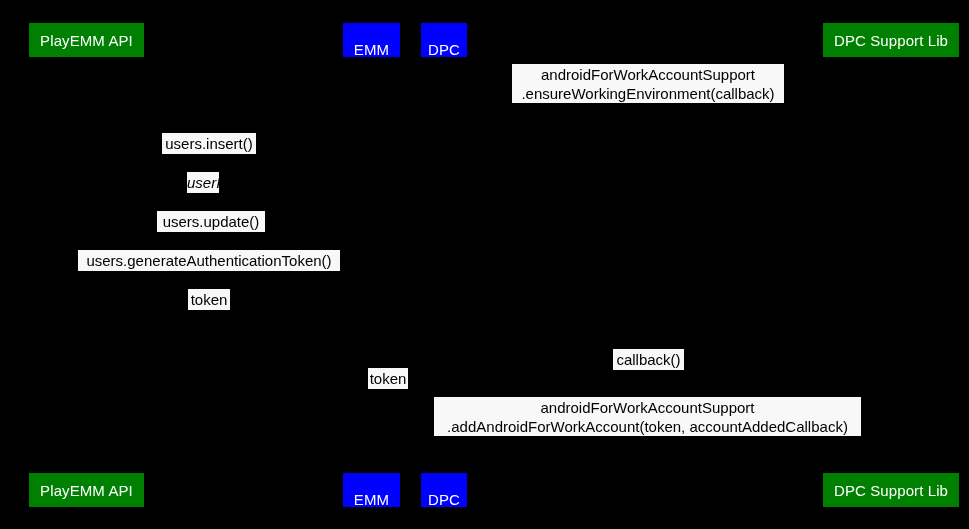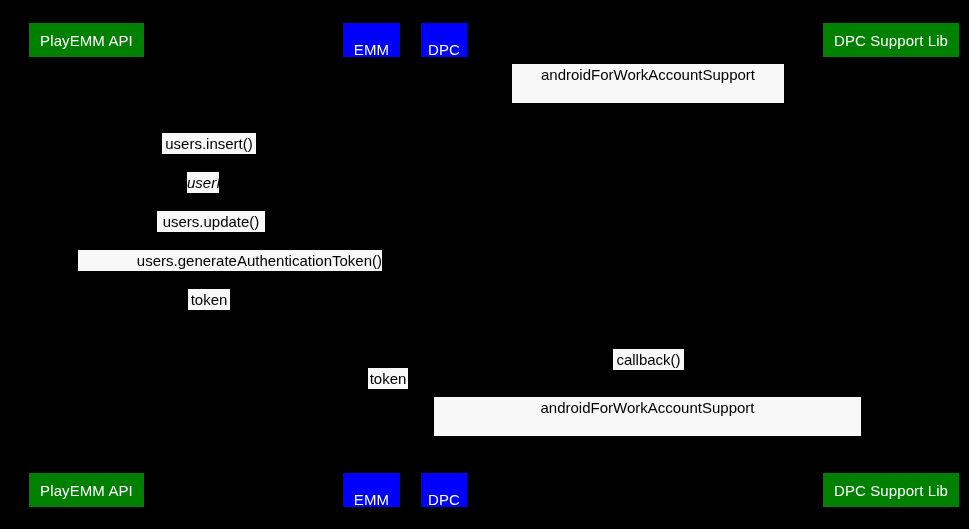--- a/index.html
+++ b/index.html
@@ -124,23 +124,23 @@
         <span>EMM</span>
       </div>
       <div class="participant blue" style="left: 402px; top: 473px; width: 46px; height: 34px;">
         <span>DPC</span>
       </div>
       <div class="participant green" style="left: 804px; top: 473px; width: 136px; height: 34px;">
         <span>DPC Support Lib</span>
       </div>
     </div>
   <div id="messages">
-      <div class="msg-label two-line" style="left: 512px; top: 64px; width: 272px; height: 39px;"><span class="ln">androidForWorkAccountSupport</span></div>
+      <div class="msg-label two-line" style="left: 512px; top: 64px; width: 272px; height: 39px;"><span class="ln">androidForWorkAccountSupport</span><span class="ln">.ensureWorkingEnvironment(callback)</span></div>
       <div class="msg-label" style="left: 162px; top: 133px; width: 94px; height: 21px;"><span class="ln">users.insert()</span></div>
       <div class="msg-label" style="left: 187px; top: 172px; width: 32px; height: 21px; font-style: italic;"><span class="ln">userID</span></div>
       <div class="msg-label" style="left: 157px; top: 211px; width: 108px; height: 21px;"><span class="ln">users.update()</span></div>
-      <div class="msg-label" style="left: 78px; top: 250px; width: 304px; height: 21px; text-align: right;"><span class="ln">users.generateAuthenticationToken()</span></div>
+      <div class="msg-label" style="left: 78px; top: 250px; width: 262px; height: 21px;"><span class="ln">users.generateAuthenticationToken()</span></div>
       <div class="msg-label" style="left: 188px; top: 289px; width: 42px; height: 21px;"><span class="ln">token</span></div>
       <div class="msg-label" style="left: 613px; top: 329px; width: 71px; height: 21px; margin-top: 20px;"><span class="ln">callback()</span></div>
       <div class="msg-label" style="left: 368px; top: 368px; width: 40px; height: 21px;"><span class="ln">token</span></div>
-      <div class="msg-label two-line" style="left: 434px; top: 397px; width: 427px; height: 39px;"><span class="ln">androidForWorkAccountSupport</span></div>
+      <div class="msg-label two-line" style="left: 434px; top: 397px; width: 427px; height: 39px;"><span class="ln">androidForWorkAccountSupport</span><span class="ln">.addAndroidForWorkAccount(token, accountAddedCallback)</span></div>
     </div>
 </div>
 
 </body></html>

